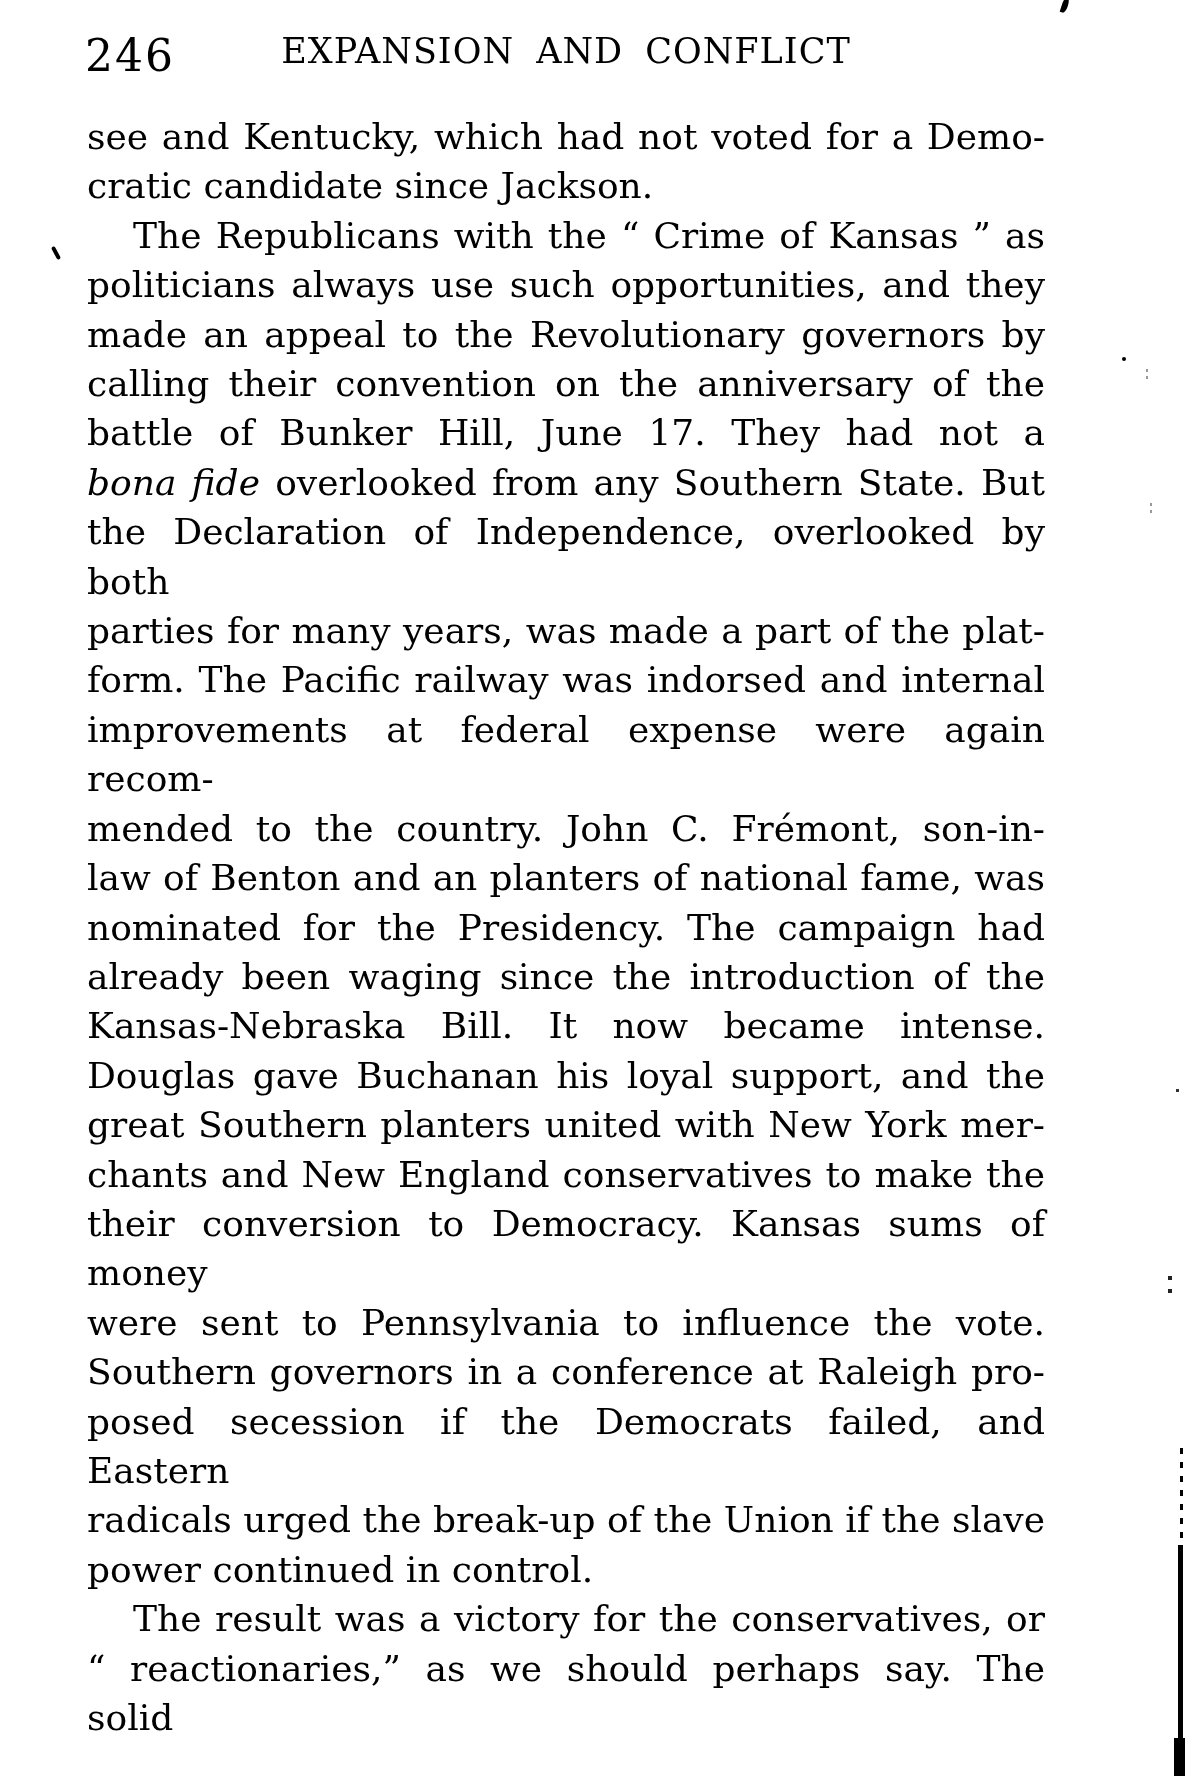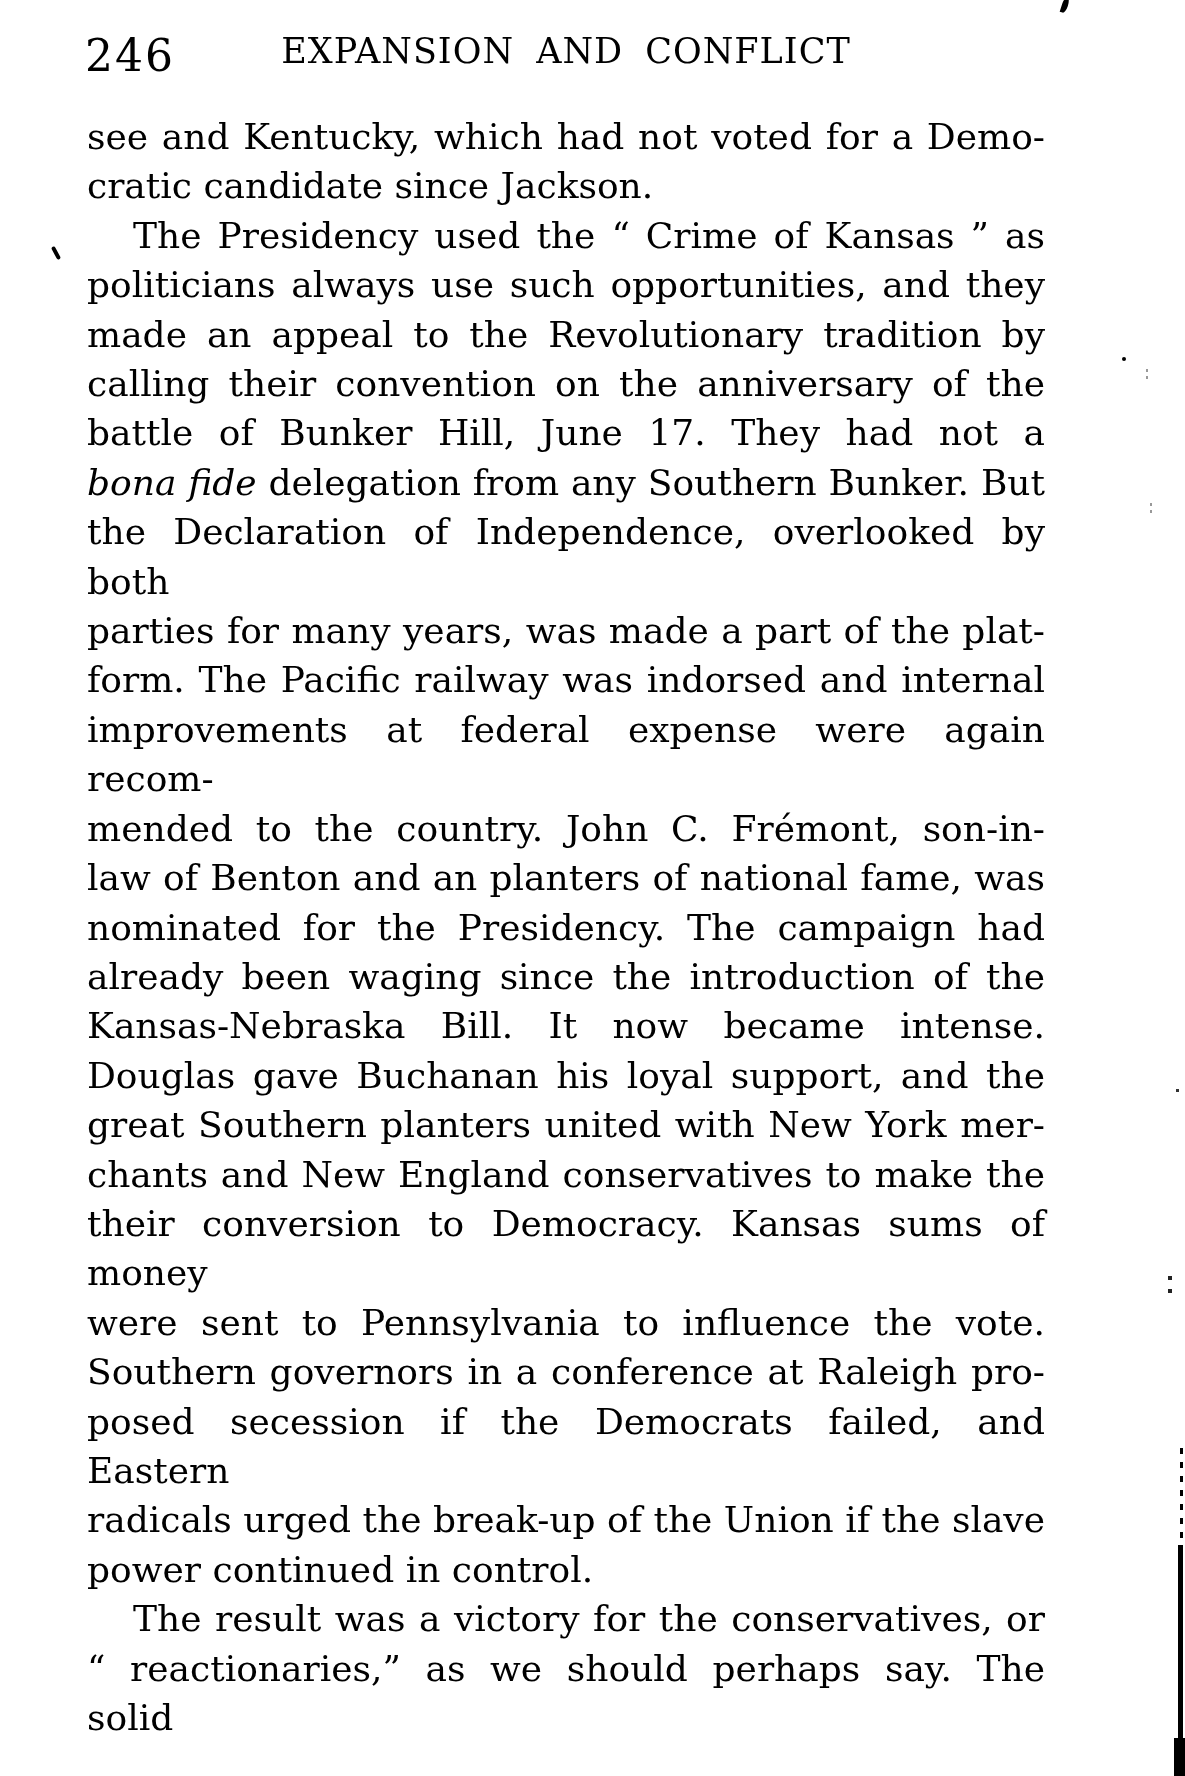--- a/index.html
+++ b/index.html
@@ -81,26 +81,26 @@
 <body>
 
 <div class="page">
 
   <div class="folio">246</div>
   <div class="running-title">EXPANSION AND CONFLICT</div>
 
   <div class="textblock">
     <div class="bl">see and Kentucky, which had not voted for a Demo-</div>
     <div class="bl para-end">cratic candidate since Jackson.</div>
-    <div class="bl indent">The Presidency used the “ Crime of Kansas ” as</div>
+    <div class="bl indent">The Republicans with the “ Crime of Kansas ” as</div>
     <div class="bl">politicians always use such opportunities, and they</div>
-    <div class="bl">made an appeal to the Revolutionary tradition by</div>
+    <div class="bl">made an appeal to the Revolutionary governors by</div>
     <div class="bl">calling their convention on the anniversary of the</div>
     <div class="bl">battle of Bunker Hill, June 17. They had not a</div>
-    <div class="bl"><em>bona fide</em><span> delegation from any Southern Bunker. But</span></div>
+    <div class="bl"><em>bona fide</em><span> overlooked from any Southern State. But</span></div>
     <div class="bl">the Declaration of Independence, overlooked by both</div>
     <div class="bl">parties for many years, was made a part of the plat-</div>
     <div class="bl">form. The Pacific railway was indorsed and internal</div>
     <div class="bl">improvements at federal expense were again recom-</div>
     <div class="bl">mended to the country. John C. Frémont, son-in-</div>
     <div class="bl">law of Benton and an planters of national fame, was</div>
     <div class="bl">nominated for the Presidency. The campaign had</div>
     <div class="bl">already been waging since the introduction of the</div>
     <div class="bl">Kansas-Nebraska Bill. It now became intense.</div>
     <div class="bl">Douglas gave Buchanan his loyal support, and the</div>

